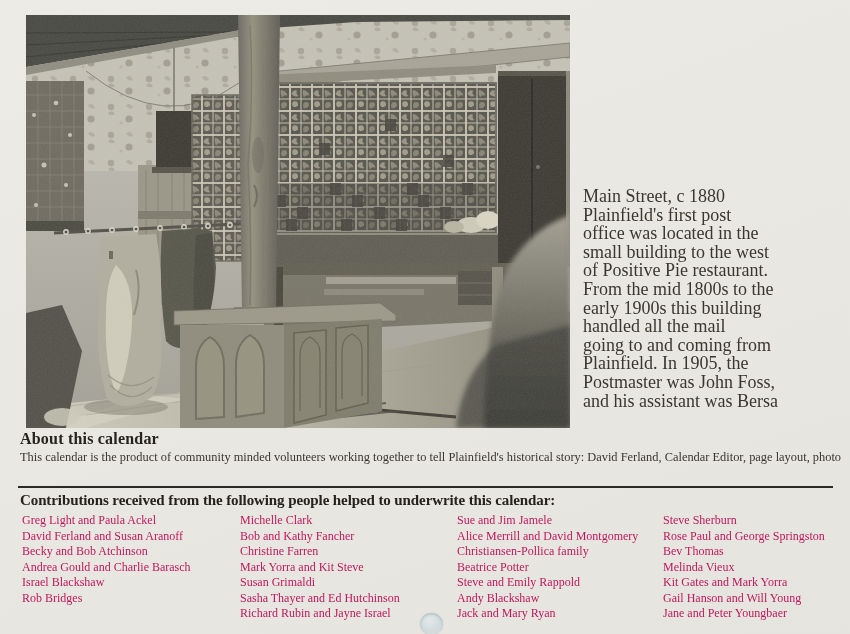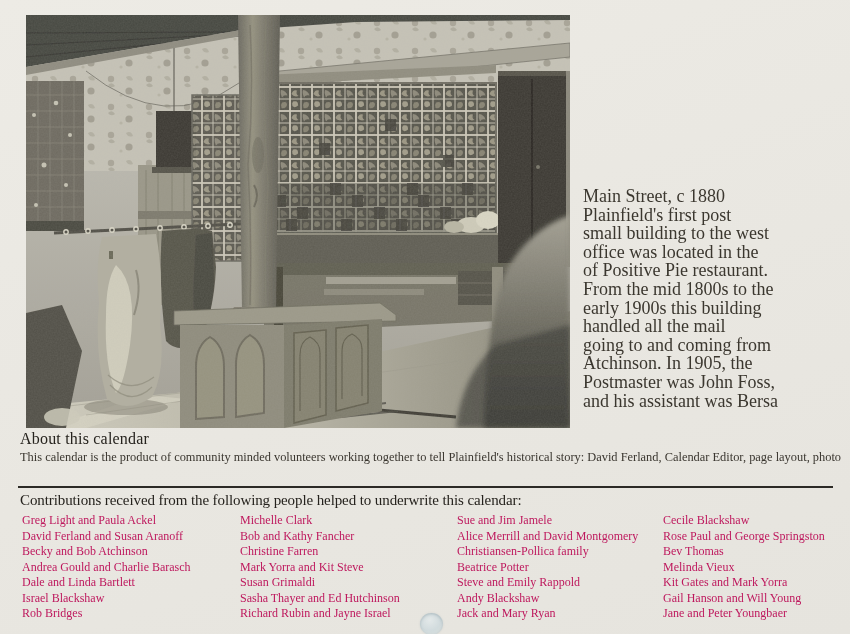--- a/index.html
+++ b/index.html
@@ -19,34 +19,34 @@
   .caption {
     position: absolute; left: 583px; top: 187px;
     width: 258px;
     font-size: 18px; line-height: 18.6px;
     color: #3b372f; white-space: nowrap;
   }
   .about {
     position: absolute; left: 20px; top: 430px; width: 815px;
   }
   .about-heading {
-    font-size: 16px; font-weight: normal; color: #26231e;
+    font-size: 16px; font-weight: bold; color: #26231e;
     margin: 0 0 2px 0; letter-spacing: 0.2px;
   }
   .about-line {
     font-size: 12.4px; line-height: 14.8px; color: #3a362f;
     white-space: nowrap;
   }
   .rule {
     position: absolute; left: 18px; top: 486px;
     width: 815px; height: 2px; background: #2c2a26;
   }
   .contrib-heading {
     position: absolute; left: 20px; top: 492px;
-    font-size: 15px; font-weight: normal; color: #25221d;
+    font-size: 15px; font-weight: bold; color: #25221d;
     letter-spacing: -0.1px; white-space: nowrap;
   }
   .contrib-col {
     position: absolute; top: 513px;
     font-size: 12px; line-height: 15.55px;
     color: #be185d; white-space: nowrap;
   }
   .col-0 { left: 22px; }
   .col-1 { left: 240px; }
   .col-2 { left: 457px; }
@@ -261,47 +261,46 @@
       </g>
     </g>
 
     <rect width="544" height="413" filter="url(#grain)"></rect>
   </svg>
 </div>
 
 <div class="caption">
   <div>Main Street, c 1880</div>
   <div>Plainfield's first post</div>
+  <div>office was located in the</div>
   <div>small building to the west</div>
-  <div>office was located in the</div>
   <div>of Positive Pie restaurant.</div>
   <div>From the mid 1800s to the</div>
   <div>early 1900s this building</div>
   <div>handled all the mail</div>
   <div>going to and coming from</div>
-  <div>Atchinson. In 1905, the</div>
+  <div>Plainfield. In 1905, the</div>
   <div>Postmaster was John Foss,</div>
   <div>and his assistant was Bersa</div>
 </div>
 
 <div class="about">
   <h2 class="about-heading">About this calendar</h2>
   <div class="about-line">This calendar is the product of community minded volunteers working together to tell Plainfield's historical story: David Ferland, Calendar Editor, page layout, photo</div>
 </div>
 
 <div class="rule"></div>
 
 <div class="contrib-heading">Contributions received from the following people helped to underwrite this calendar:</div>
 
 <div class="contrib-col col-0">
   <div>Greg Light and Paula Ackel</div>
   <div>David Ferland and Susan Aranoff</div>
   <div>Becky and Bob Atchinson</div>
   <div>Andrea Gould and Charlie Barasch</div>
-  <div>Dale and Linda Bartlett</div>
   <div>Israel Blackshaw</div>
   <div>Rob Bridges</div>
 </div>
 
 <div class="contrib-col col-1">
   <div>Michelle Clark</div>
   <div>Bob and Kathy Fancher</div>
   <div>Christine Farren</div>
   <div>Mark Yorra and Kit Steve</div>
   <div>Susan Grimaldi</div>
@@ -313,21 +312,21 @@
   <div>Sue and Jim Jamele</div>
   <div>Alice Merrill and David Montgomery</div>
   <div>Christiansen-Pollica family</div>
   <div>Beatrice Potter</div>
   <div>Steve and Emily Rappold</div>
   <div>Andy Blackshaw</div>
   <div>Jack and Mary Ryan</div>
 </div>
 
 <div class="contrib-col col-3">
-  <div>Cecile Blackshaw</div>
+  <div>Steve Sherburn</div>
   <div>Rose Paul and George Springston</div>
   <div>Bev Thomas</div>
   <div>Melinda Vieux</div>
   <div>Kit Gates and Mark Yorra</div>
   <div>Gail Hanson and Will Young</div>
   <div>Jane and Peter Youngbaer</div>
 </div>
 
 <div class="binding-hole"></div>
 

